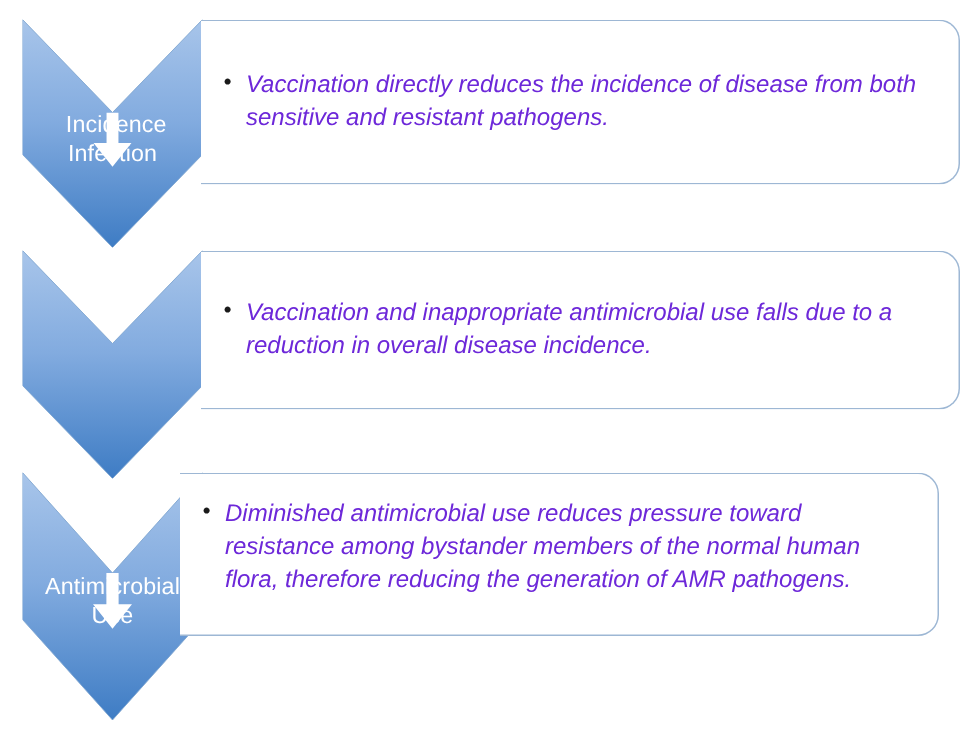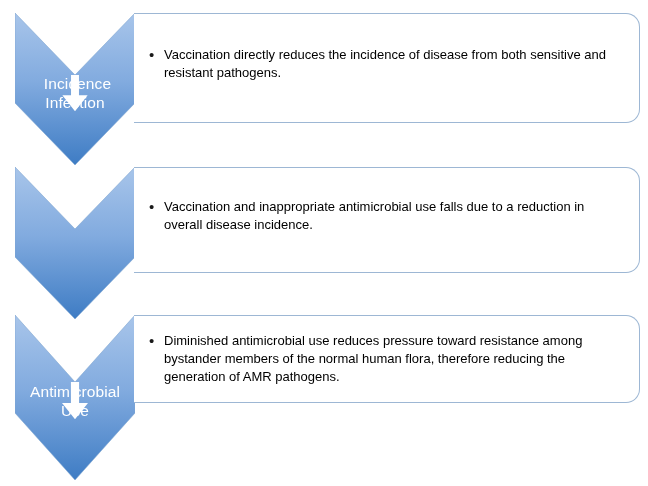--- a/index.html
+++ b/index.html
@@ -75,23 +75,24 @@
     box-sizing: border-box;
   }
   .bullet-list {
     margin: 0;
     padding: 0;
     list-style: none;
   }
   .bullet-item {
     position: relative;
     padding-left: 16px;
-    font-size: 13px;
+    font-size: 16px;
     line-height: 1.38;
-    color: #000000;
+    color: #6d28d9;
+    font-style: italic;
   }
   .bullet-item::before {
     content: "\2022";
     position: absolute;
     left: 1px;
     top: -1px;
     font-size: 15px;
     color: #1a1a1a;
   }
 
@@ -103,21 +104,21 @@
   #row-1 .bullet-list { padding: 32px 18px 0 14px; }
 
   #row-2 { top: 0; }
   #row-2 .chevron { top: 167px; height: 152px; }
   #row-2 .chevron-label { top: 215px; }
   #row-2 .textbox { left: 134px; top: 167px; width: 506px; height: 106px; }
   #row-2 .bullet-list { padding: 30px 18px 0 14px; }
 
   #row-3 { top: 0; }
   #row-3 .chevron { top: 315px; height: 165px; }
-  #row-3 .textbox { left: 134px; top: 315px; width: 506px; height: 88px; }
+  #row-3 .textbox { left: 120px; top: 315px; width: 506px; height: 109px; }
   #row-3 .bullet-list { padding: 16px 14px 0 14px; }
 </style>
 </head>
 <body>
 
 <div id="diagram">
 
   <div class="row" id="row-1">
     <div class="chevron">
       <svg viewBox="0 0 120 152" preserveAspectRatio="none">

